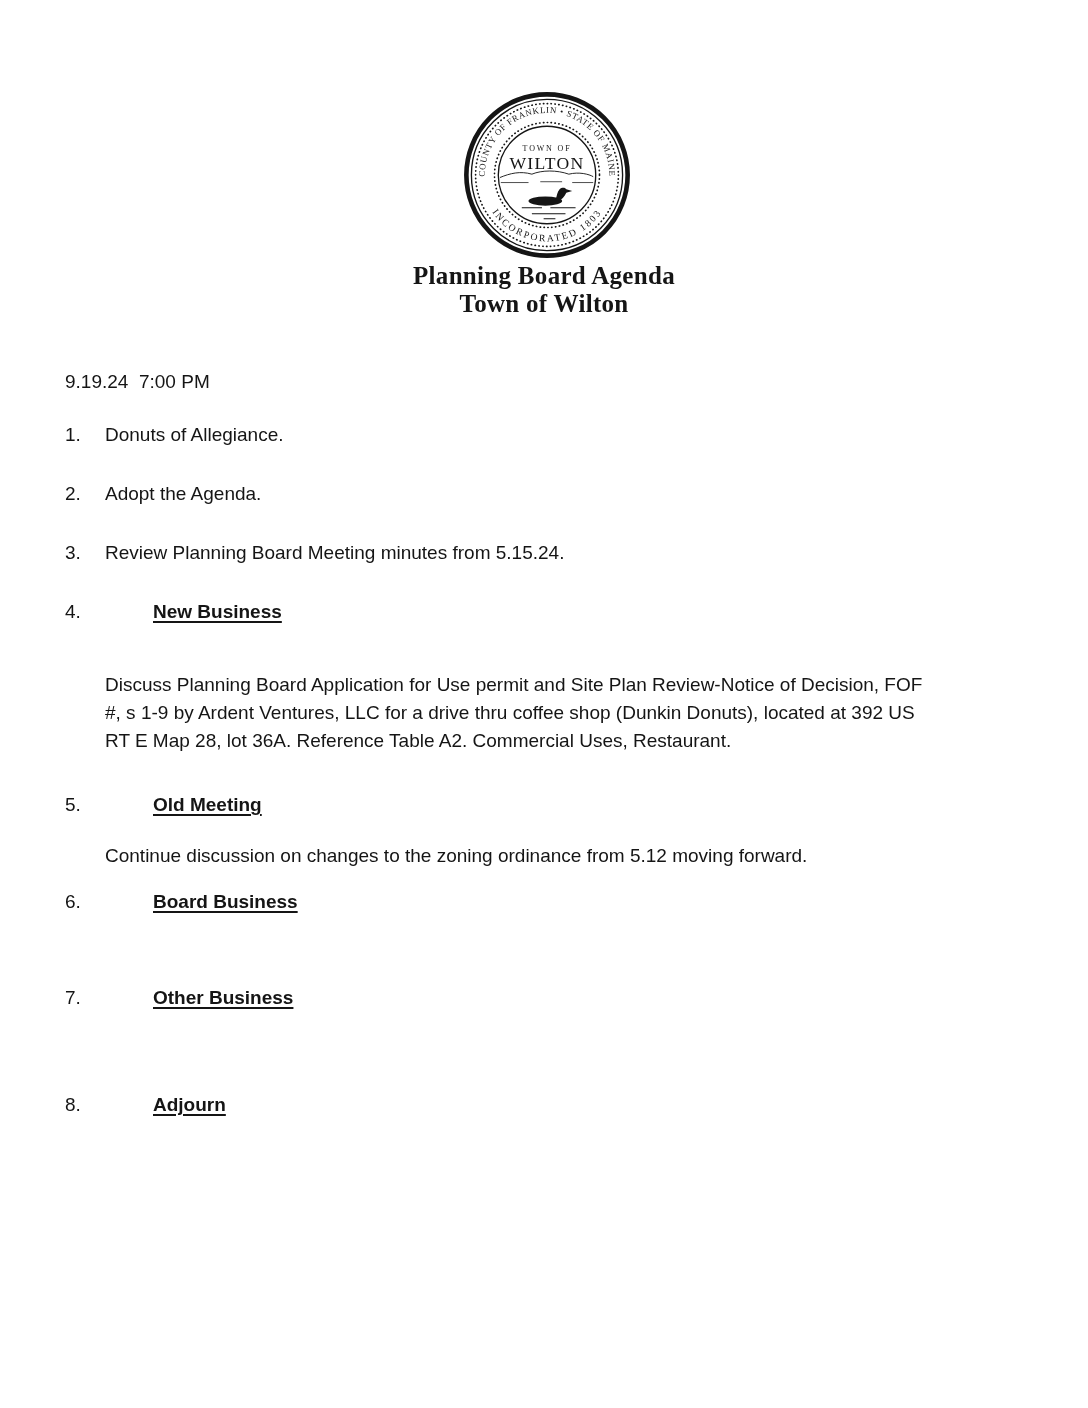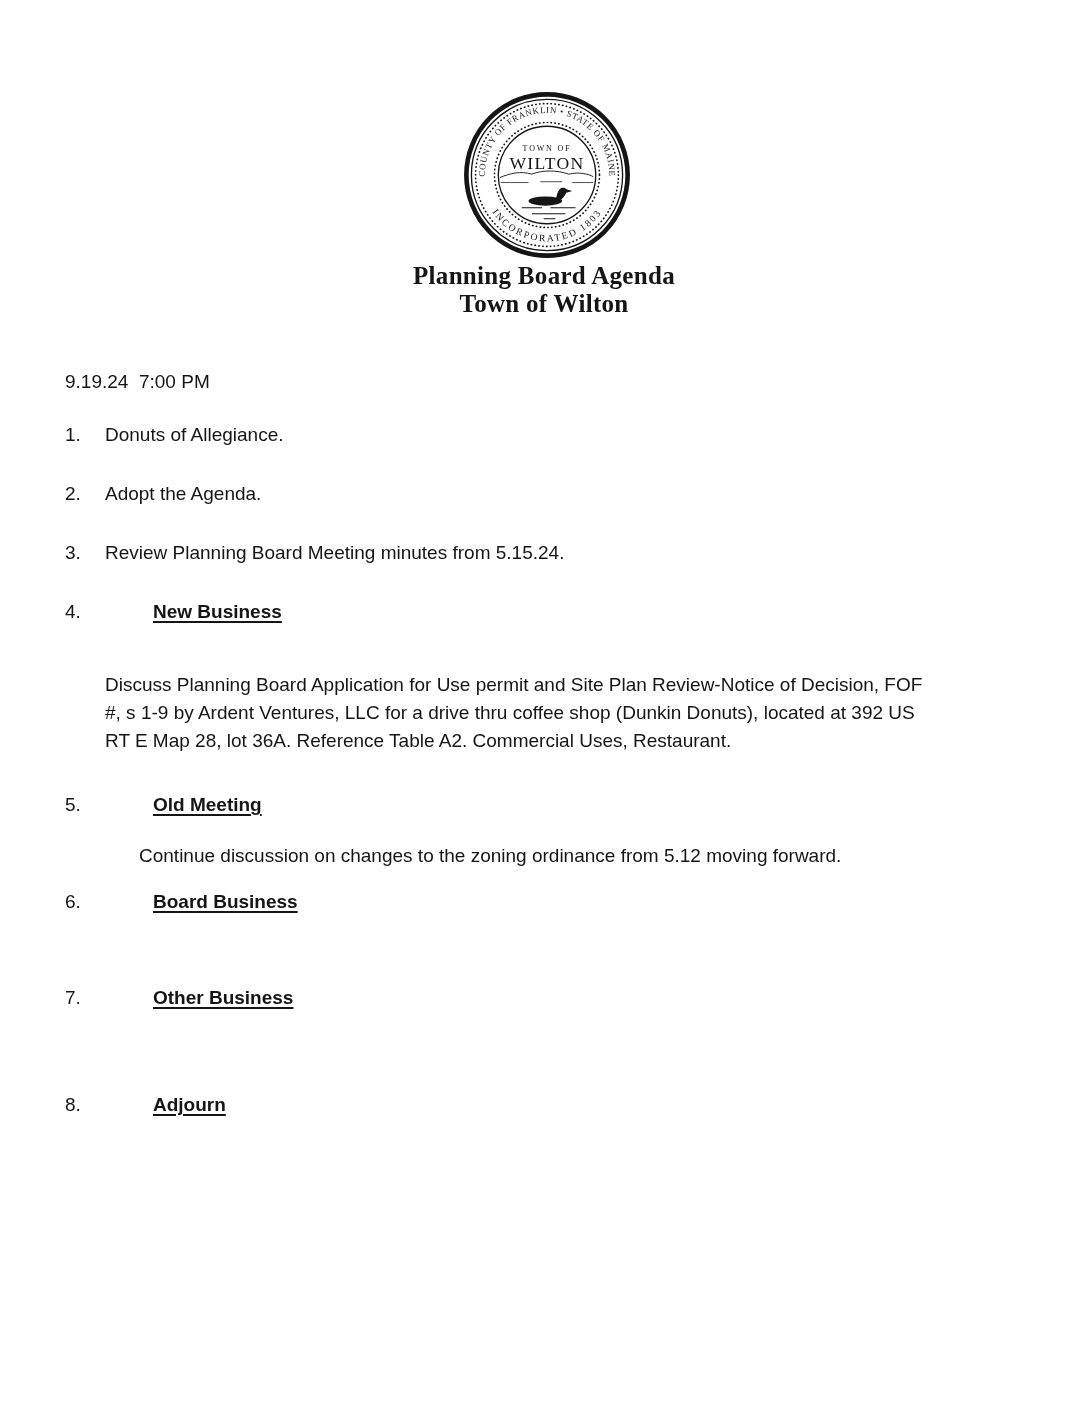--- a/index.html
+++ b/index.html
@@ -49,21 +49,21 @@
     font-size:19px; line-height:28px;
     white-space:pre-line;
   }
 
   .r1 { top:424px; }
   .r2 { top:483px; }
   .r3 { top:542px; }
   .r4 { top:601px; }
   .p4 { top:648px;margin-top:23px; }
   .r5 { top:794px; }
-  .p5 { top:842px;margin-left:34px; }
+  .p5 { top:842px; }
   .r6 { top:891px; }
   .p6 { top:938px; }
   .r7 { top:987px; }
   .r8 { top:1094px; }
 </style>
 </head>
 <body>
 
 <div class="page">
 

